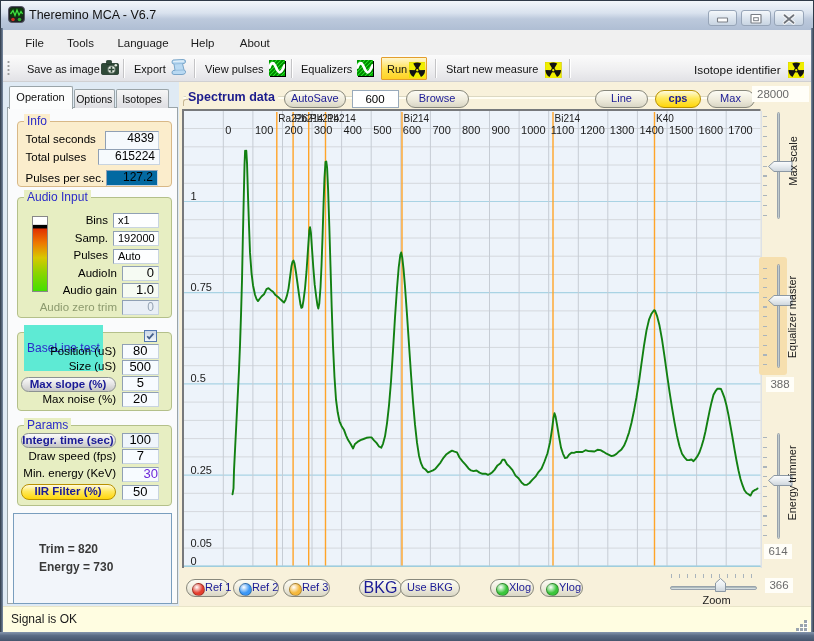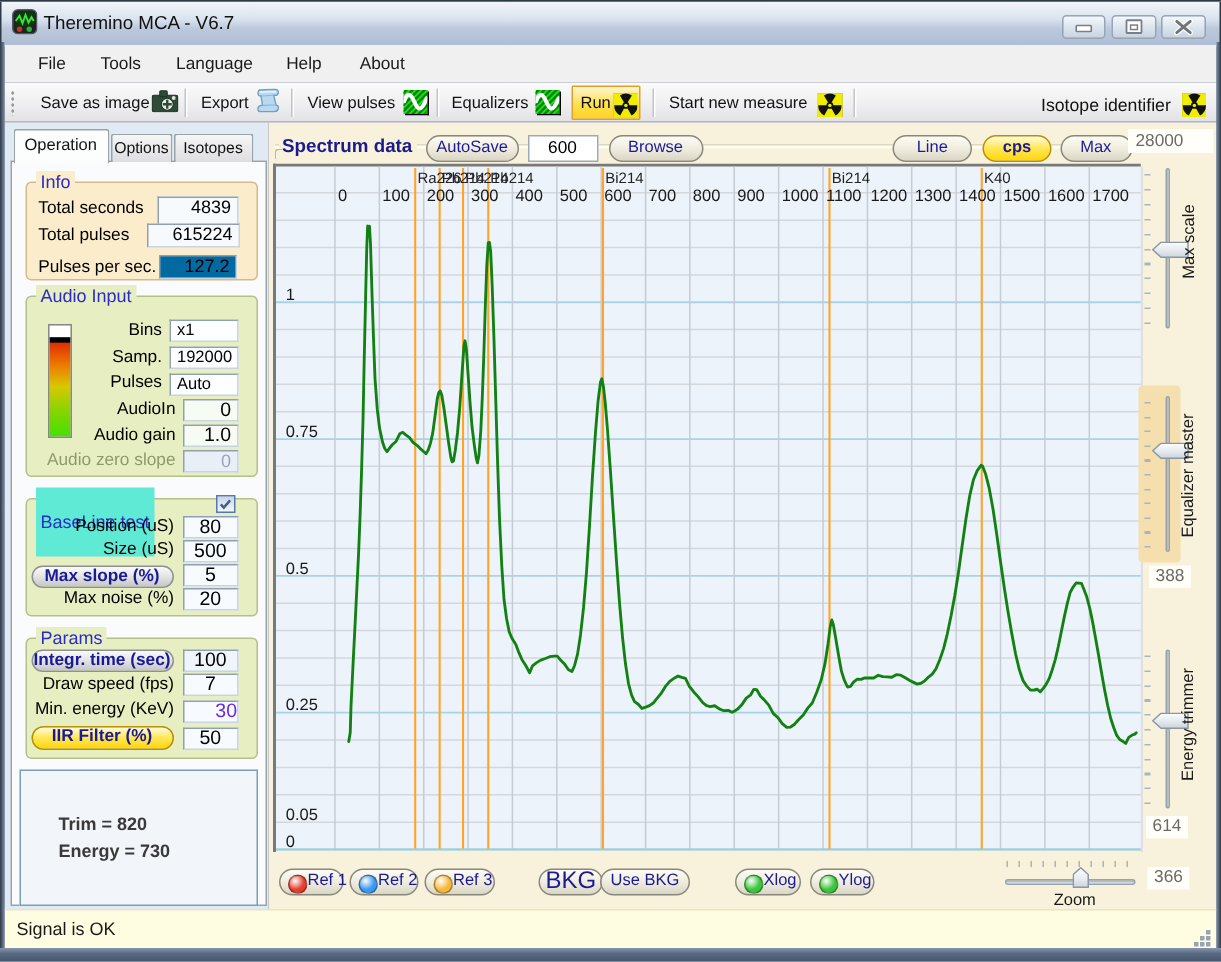--- a/index.html
+++ b/index.html
@@ -122,21 +122,21 @@
 <div class="abs" style="left:0;top:213.5px;width:108px;text-align:right;font-size:11.5px;color:#000">Bins</div>
 <div style="position:absolute;left:113px;top:213.0px;width:46px;height:15px;background:#fdfeff;border:1px solid;border-color:#90a0b4 #c8d4e0 #c8d4e0 #90a0b4;box-sizing:border-box;font-size:11px;color:#000;line-height:12px;padding-left:4px;text-align:left">x1</div>
 <div class="abs" style="left:0;top:231.5px;width:108px;text-align:right;font-size:11.5px;color:#000">Samp.</div>
 <div style="position:absolute;left:113px;top:231.0px;width:46px;height:15px;background:#fdfeff;border:1px solid;border-color:#90a0b4 #c8d4e0 #c8d4e0 #90a0b4;box-sizing:border-box;font-size:11px;color:#000;line-height:12px;padding-left:4px;text-align:left">192000</div>
 <div class="abs" style="left:0;top:249px;width:108px;text-align:right;font-size:11.5px;color:#000">Pulses</div>
 <div style="position:absolute;left:113px;top:248.5px;width:46px;height:15px;background:#fdfeff;border:1px solid;border-color:#90a0b4 #c8d4e0 #c8d4e0 #90a0b4;box-sizing:border-box;font-size:11px;color:#000;line-height:12px;padding-left:4px;text-align:left">Auto</div>
 <div class="abs" style="left:0;top:266.5px;width:117px;text-align:right;font-size:11.5px;color:#000">AudioIn</div>
 <div style="position:absolute;left:121.5px;top:266.0px;width:37.5px;height:15px;background:#f6fbf3;border:1px solid;border-color:#90a0b4 #c8d4e0 #c8d4e0 #90a0b4;box-sizing:border-box;font-size:13px;color:#000;line-height:12px;padding-right:4px;text-align:right">0</div>
 <div class="abs" style="left:0;top:283.5px;width:117px;text-align:right;font-size:11.5px;color:#000">Audio gain</div>
 <div style="position:absolute;left:121.5px;top:283.0px;width:37.5px;height:15px;background:#f6fbf3;border:1px solid;border-color:#90a0b4 #c8d4e0 #c8d4e0 #90a0b4;box-sizing:border-box;font-size:13px;color:#000;line-height:12px;padding-right:4px;text-align:right">1.0</div>
-<div class="abs" style="left:0;top:300.5px;width:117px;text-align:right;font-size:11.5px;color:#8c9a6e">Audio zero slope</div>
+<div class="abs" style="left:0;top:300.5px;width:117px;text-align:right;font-size:11.5px;color:#8c9a6e">Audio zero trim</div>
 <div style="position:absolute;left:121.5px;top:300.0px;width:37.5px;height:15px;background:#e9eff6;border:1px solid;border-color:#90a0b4 #c8d4e0 #c8d4e0 #90a0b4;box-sizing:border-box;font-size:12px;color:#97a5b5;line-height:12px;padding-right:4px;text-align:right">0</div>
 <div class="abs" style="left:16.5px;top:332px;width:155px;height:79px;background:#e7eec2;border:1px solid #b4c08a;border-radius:4px;box-sizing:border-box"></div>
 <div class="abs" style="left:24px;top:325px;font-size:12px;color:#2b2bc8;background:#5eead4;padding:16px 3px">BaseLine test</div>
 <div class="abs" style="left:144px;top:329.5px;width:12.5px;height:12.5px;background:linear-gradient(#c9d6e6,#f2f7fb);border:1px solid #5579b0;box-sizing:border-box;overflow:hidden">
       <svg width="10.5" height="10.5" viewBox="0 0 10.5 10.5" style="display:block">
         <path d="M2.2,5.2 L4.2,7.4 L8.4,2.6" stroke="#44608a" stroke-width="1.7" fill="none"></path>
       </svg>
     </div>
 <div class="abs" style="left:0;top:344.8px;width:116px;text-align:right;font-size:11.5px;color:#000">Position (uS)</div>
 <div style="position:absolute;left:121.5px;top:344.3px;width:37.5px;height:15px;background:#f7fbff;border:1px solid;border-color:#90a0b4 #c8d4e0 #c8d4e0 #90a0b4;box-sizing:border-box;font-size:13px;color:#000;line-height:12px;text-align:center">80</div>

